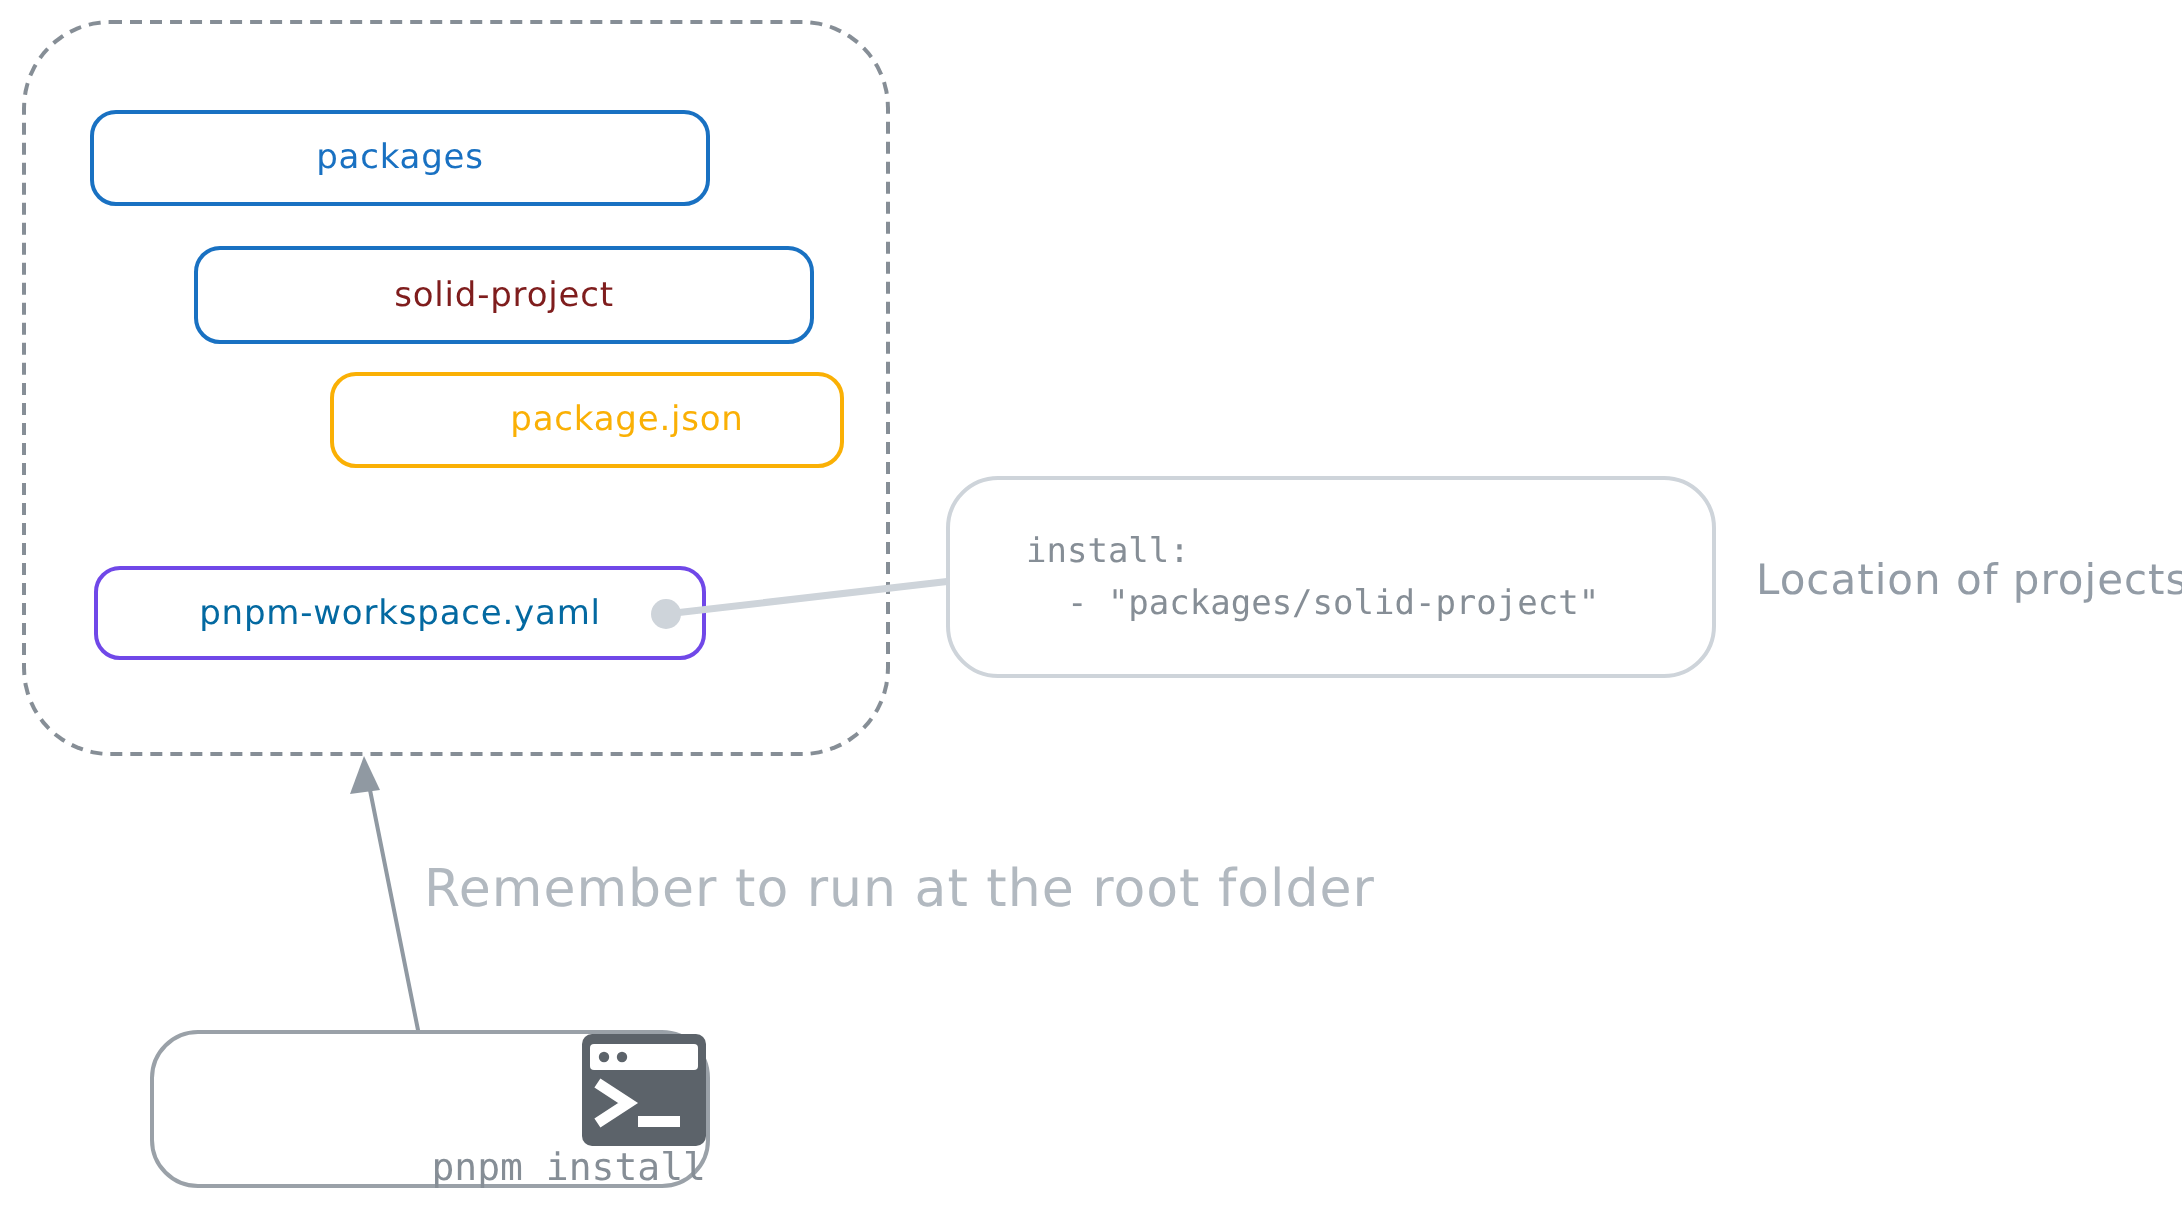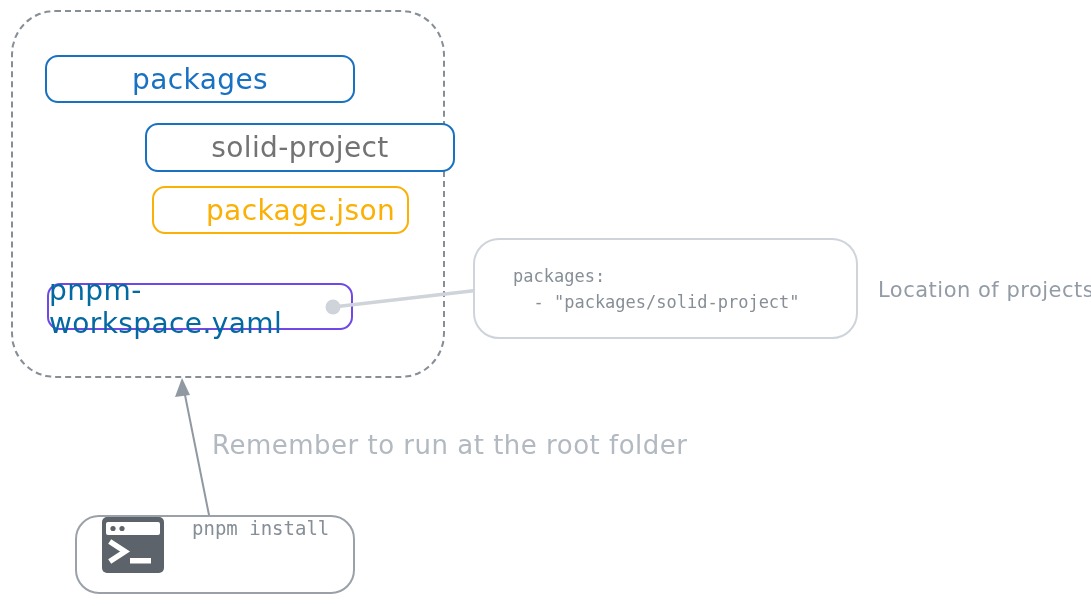--- a/index.html
+++ b/index.html
@@ -29,33 +29,33 @@
   }
   
   .node {
     position: absolute;
     box-sizing: border-box;
     background: #ffffff;
     border-radius: 13px;
     display: flex;
     align-items: center;
     justify-content: center;
-    font-size: 28px;
+    font-size: 17px;
     letter-spacing: 0.4px;
   }
   .node-packages {
     left: 45px; top: 55px; width: 310px; height: 48px;
     border: 2.5px solid #1971c2; color: #1971c2;
   }
   .node-solid-project {
     left: 97px; top: 123px; width: 310px; height: 49px;
-    border: 2.5px solid #1971c2; color: #737373; margin-left: 48px;
+    border: 2.5px solid #1971c2; color: #7f1d1d;
   }
   .node-package-json {
-    left: 152px; top: 186px; width: 257px; height: 48px;
+    left: 165px; top: 186px; width: 257px; height: 48px;
     border: 2.5px solid #fab005; color: #fab005; padding-left: 40px;
   }
   .node-pnpm-workspace {
     left: 47px; top: 283px; width: 306px; height: 47px;
     border: 2.5px solid #7048e8; color: #0369a1;
   }
   
   .callout {
     position: absolute;
     left: 473px; top: 238px; width: 385px; height: 101px;
@@ -92,22 +92,23 @@
   }
   
   .terminal-box {
     position: absolute;
     left: 75px; top: 515px; width: 280px; height: 79px;
     box-sizing: border-box;
     border: 2px solid #9aa1a8;
     border-radius: 24px;
     background: #ffffff;
     display: flex;
-    align-items: flex-start;
+    align-items: flex-end;
     padding-left: 25px;
+    flex-direction: column;
   }
   .terminal-icon {
     width: 62px;
     height: 56px;
     flex: 0 0 auto;
     display: block;
   }
   .terminal-label {
     font-family: "DejaVu Sans Mono", monospace;
     font-size: 19px;
@@ -150,21 +151,21 @@
   <svg class="overlay" viewBox="0 0 1091 606" xmlns="http://www.w3.org/2000/svg">
 
     <line x1="333" y1="307" x2="480" y2="290" stroke="#ced4da" stroke-width="3.5" stroke-linecap="round"></line>
     <circle cx="333" cy="307" r="7.5" fill="#ced4da"></circle>
 
     <line x1="209" y1="515" x2="184" y2="390" stroke="#9099a2" stroke-width="2" stroke-linecap="round"></line>
     <polygon points="182,378 175,397 190,395" fill="#9099a2"></polygon>
   </svg>
 
   <div class="callout">
-    <pre><span>packages:</span>
+    <pre><span>install:</span>
 <span>  - "packages/solid-project"</span></pre>
   </div>
 
   <div class="annotation annotation-location">Location of projects</div>
 
   <div class="annotation annotation-remember">Remember to run at the root folder</div>
 
   <div class="terminal-box">
     <svg class="terminal-icon" viewBox="0 0 62 56" xmlns="http://www.w3.org/2000/svg">
       <rect x="0" y="0" width="62" height="56" rx="5" fill="#5c636a"></rect>

